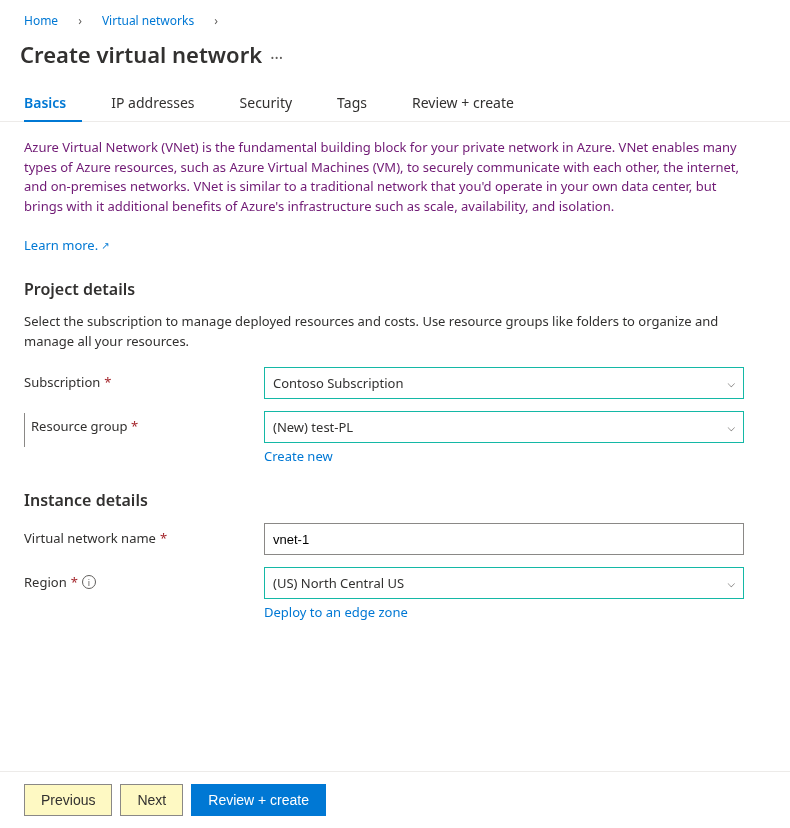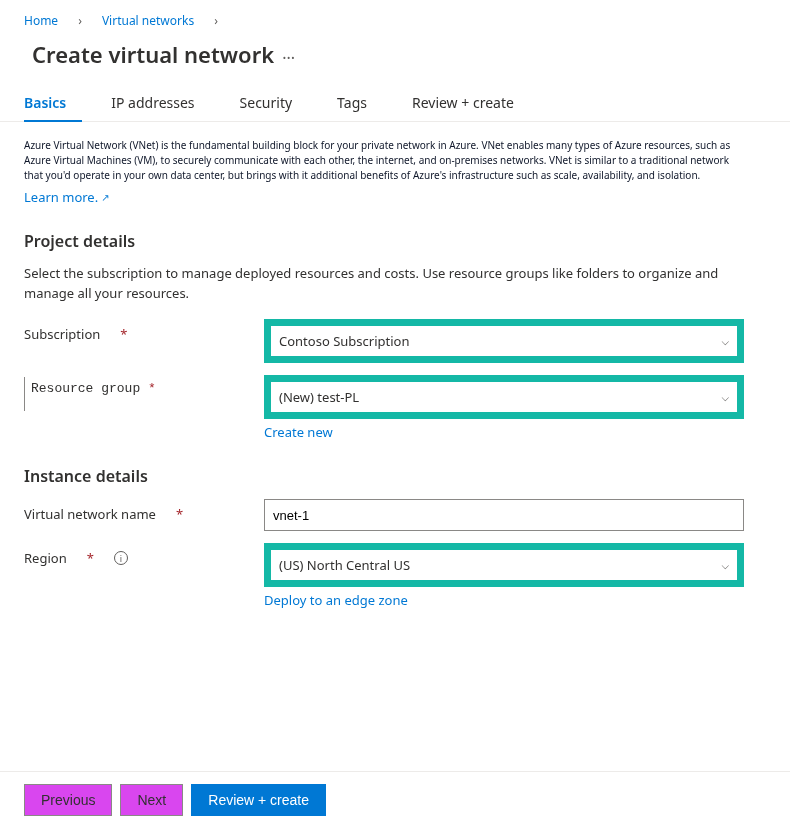--- a/index.html
+++ b/index.html
@@ -20,21 +20,21 @@
       font-size: 12px;
       color: #0078d4;
     }
     .breadcrumb span { color: #605e5c; font-size: 12px; }
     .breadcrumb a { color: #0078d4; text-decoration: none; }
     .chevron { color: #605e5c; font-size: 10px; }
     .page-header {
       display: flex;
       align-items: flex-end;
       gap: 8px;
-      padding: 4px 32px 16px;
+      padding: 4px 20px 16px;
     }
     .page-title {
       font-size: 22px;
       font-weight: 600;
       color: #323130;
     }
     .more-icon {
       color: #605e5c;
       font-size: 16px;
       cursor: pointer;
@@ -57,25 +57,25 @@
     .tab:first-child { padding-left: 0; }
     .tab.active {
       color: #0078d4;
       border-bottom: 2px solid #0078d4;
       font-weight: 600;
     }
     .content {
       padding: 16px 24px;
     }
     .description {
-      font-size: 10px;
-      color: #0f172a;
+      font-size: 13px;
+      color: #701a75;
       line-height: 1.5;
       max-width: 720px;
-      margin-bottom: 5px;
+      margin-bottom: 20px;
     }
     .learn-more {
       color: #0078d4;
       text-decoration: none;
       font-size: 13px;
       display: inline-flex;
       align-items: center;
       gap: 3px;
     }
     .external-icon { font-size: 10px; }
@@ -101,31 +101,31 @@
       margin-bottom: 12px;
     }
     .form-label {
       width: 240px;
       font-size: 13px;
       color: #323130;
       padding-top: 6px;
       flex-shrink: 0;
       display: flex;
       align-items: center;
-      gap: 20px;
+      gap: 4px;
     }
     .required { color: #a4262c; }
     .form-control-wrap {
       flex: 1;
       max-width: 480px;
     }
     .select-control {
       width: 100%;
-      height: 44px;
-      border: 7px solid #14b8a6;
+      height: 32px;
+      border: 1px solid #14b8a6;
       padding: 4px 8px;
       font-size: 13px;
       color: #323130;
       background: #fff;
       display: flex;
       align-items: center;
       justify-content: space-between;
       cursor: pointer;
       user-select: none;
     }
@@ -177,21 +177,21 @@
       display: flex;
       gap: 8px;
       align-items: center;
     }
     .btn {
       height: 32px;
       padding: 0 16px;
       font-size: 14px;
       cursor: pointer;
       border: 1px solid #8a8886;
-      background: #d946ef;
+      background: #fef9c3;
       color: #323130;
     }
     .btn-primary {
       background: #0078d4;
       color: #fff;
       border-color: #0078d4;
     }
   </style>
 </head>
 <body>
@@ -242,21 +242,21 @@
         </div>
       </div>
     </div>
 
     <div class="form-row" style="align-items:flex-start;">
       <div class="form-label" style="flex-direction:column; align-items:flex-start; padding-top:0;">
         <div style="display:flex; align-items:flex-start; height:100%;">
           <div style="display:flex; flex-direction:column; align-items:center; margin-right:6px; margin-top:2px;">
             <div style="width:1px; height:34px; background:#8a8886;"></div>
           </div>
-          <div style="padding-top:6px;font-family:Liberation Mono, monospace;">
+          <div style="padding-top:6px;">
             <span>Resource group</span>
             <span class="required"> *</span>
           </div>
         </div>
       </div>
       <div class="form-control-wrap">
         <div class="select-control">
           <span>(New) test-PL</span>
           <span class="select-arrow">⌵</span>
         </div>

